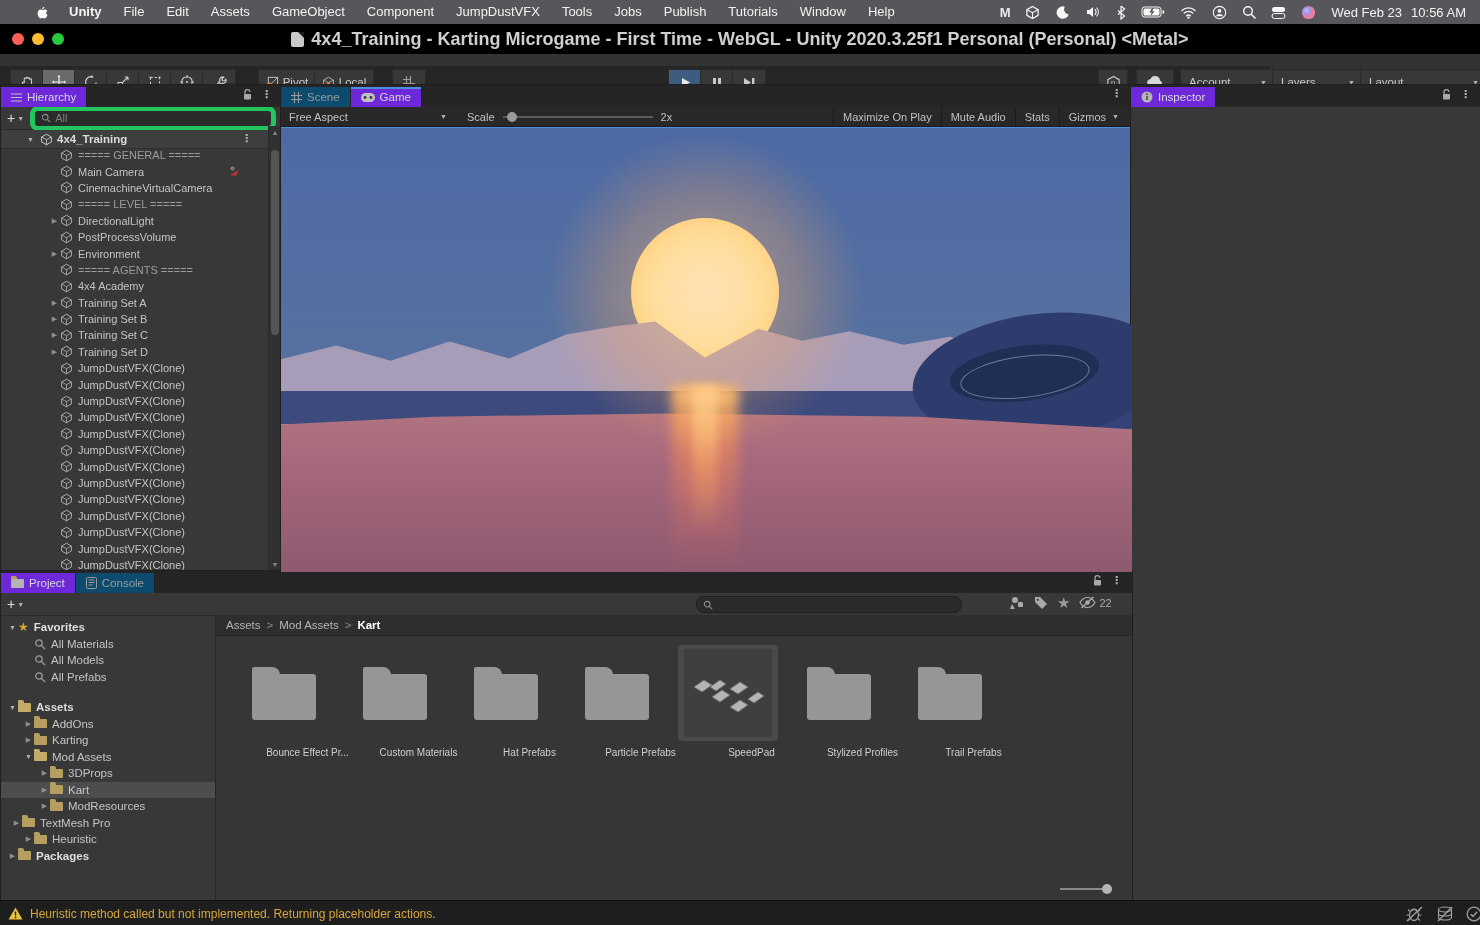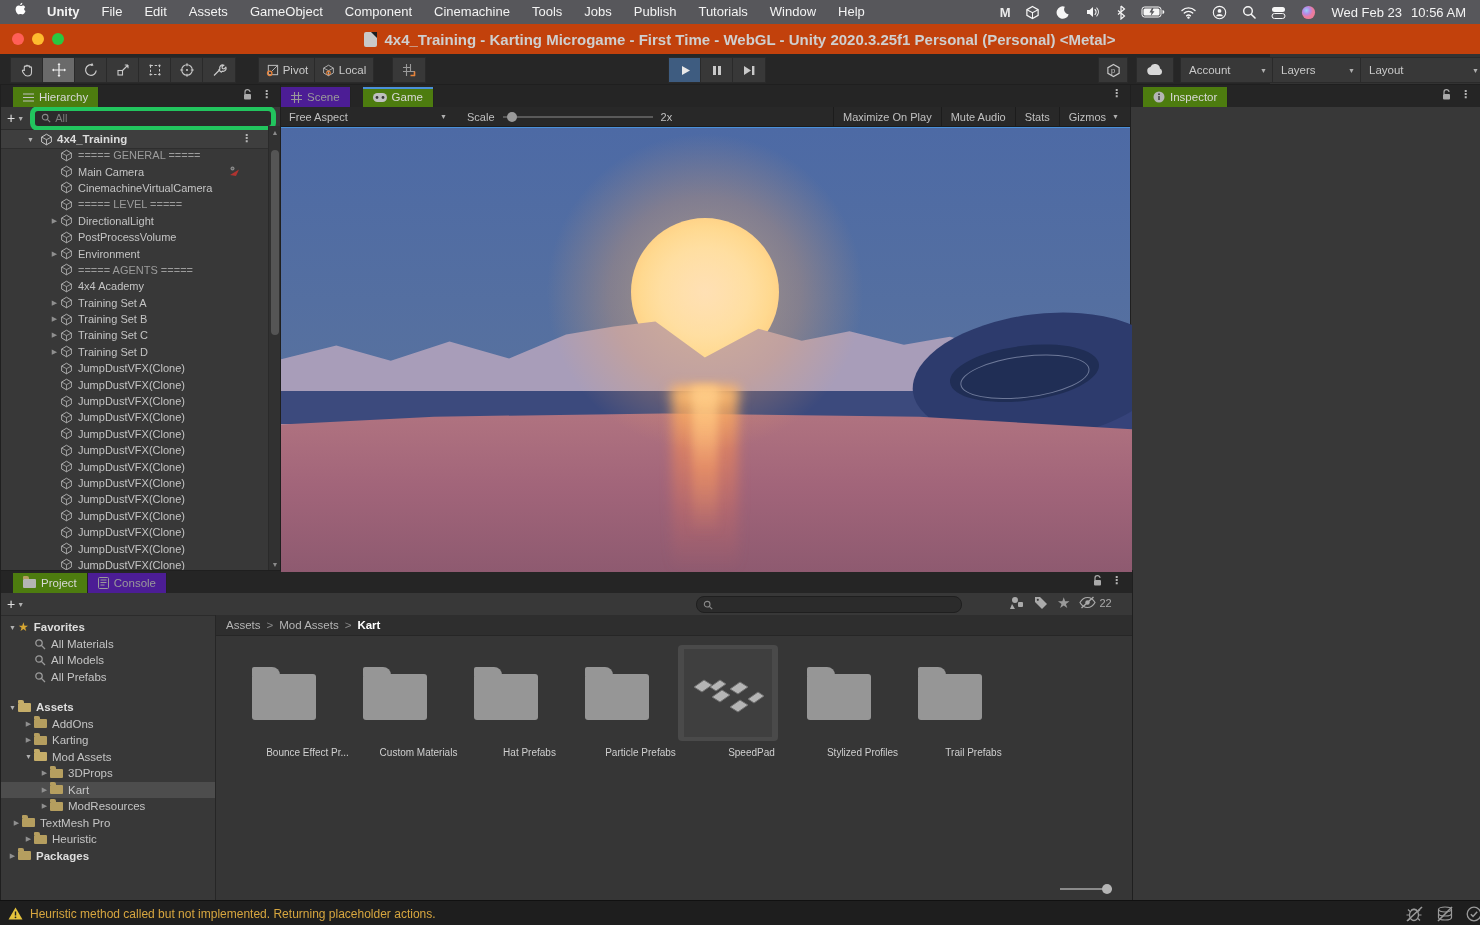--- a/index.html
+++ b/index.html
@@ -8,52 +8,52 @@
     background:#333;font-family:"Liberation Sans","DejaVu Sans",sans-serif;
     -webkit-font-smoothing:antialiased;user-select:none;
   }
   svg{display:block;}
   .tri{font-size:7px;color:#8f8f8f;width:11px;display:inline-block;text-align:center;flex:0 0 11px;}
   .kebab{color:#b5b5b5;font-size:11px;font-weight:bold;line-height:1;padding:0 4px;cursor:default;}
 
   
   #menubar{position:absolute;left:0;top:0;width:1480px;height:24px;background:#57575b;
     display:flex;align-items:center;color:#f3f3f3;font-size:13px;}
-  #menubar .left{display:flex;gap:0;padding-left:2px;}
+  #menubar .left{display:flex;align-items:center;gap:0;padding-left:24px;}
   .mitem{padding:0 11px;line-height:24px;}
   .mitem.bold{font-weight:bold;}
   #menubar .apple{padding:0 10px;}
   #menubar .right{margin-left:auto;display:flex;align-items:center;gap:15px;padding-right:14px;}
   #menubar .right svg, #menubar .right .txticon{opacity:.95;}
   .clock{display:flex;gap:9px;font-size:13px;}
   .txticon{font-weight:bold;font-size:13px;}
 
   
-  #titlebar{position:absolute;left:0;top:24px;width:1480px;height:30px;background:#c2410c;
-    display:flex;align-items:center;justify-content:center;color:#cfcfcf;font-size:15px;font-weight:bold;}
+  #titlebar{position:absolute;left:0;top:24px;width:1480px;height:30px;background:#000000;
+    display:flex;align-items:center;justify-content:center;color:#cfcfcf;font-size:18px;font-weight:bold;}
   .lights{position:absolute;left:12px;top:9px;display:flex;gap:8px;}
   .light{width:12px;height:12px;border-radius:50%;}
   .light.red{background:#ff5f57}.light.yellow{background:#febc2e}.light.green{background:#28c840}
   .doc-icon{width:13px;height:15px;background:#c9c9c9;border-radius:2px;margin-right:7px;position:relative;}
   .doc-icon::after{content:"";position:absolute;right:0;top:0;border:3px solid #1d1d1f;border-left-color:transparent;border-bottom-color:transparent;}
 
   
-  #toolbar{position:absolute;left:0;top:54px;width:1270px;height:30px;background:#262626;border-bottom:1px solid #191919;}
+  #toolbar{position:absolute;left:0;top:66px;width:1270px;height:30px;background:#262626;border-bottom:1px solid #191919;}
   .tbtn{position:absolute;top:3px;height:24px;background:#383838;border:1px solid #2a2a2a;
     display:flex;align-items:center;justify-content:center;color:#c9c9c9;font-size:11.5px;gap:4px;}
   .tbtn.sel{background:#6a6a6a;}
   .tbtn.playon{background:#3e5c80;}
   .toolgrp .tbtn{width:32px;}
   .caret{font-size:7px;color:#b0b0b0;margin-left:6px;}
 
   
   .panel{position:absolute;background:#383838;border:1px solid #1f1f1f;}
   .tabstrip{height:22px;background:#252525;display:flex;align-items:flex-end;position:relative;}
-  .tab{height:20px;display:flex;align-items:center;gap:5px;padding:0 10px;font-size:11.5px;color:#9a9a9a;background:#4c1d95;border-right:1px solid #222;}
-  .tab.active{background:#4d7c0f;color:#d8d8d8;margin-left:12px;}
+  .tab{height:20px;display:flex;align-items:center;gap:5px;padding:0 10px;font-size:11.5px;color:#9a9a9a;background:#0c4a6e;border-right:1px solid #222;}
+  .tab.active{background:#6d28d9;color:#d8d8d8;}
   .tab.active.blue{box-shadow:inset 0 2px 0 #4a90d9;}
   .striptools{position:absolute;right:6px;top:3px;display:flex;align-items:center;gap:4px;}
 
   
   #hierarchy{left:0;top:84px;width:281px;height:487px;}
   .toolrow{height:22px;display:flex;align-items:center;padding:0 6px;gap:6px;background:#383838;border-bottom:1px solid #2b2b2b;}
   .plusbtn{color:#e0e0e0;font-size:14px;display:flex;align-items:center;gap:2px;}
   .plusbtn .caret{margin-left:0;}
   .searchbox{flex:1;height:15px;background:#2b2b2b;border:5px solid #22c55e;border-radius:8px;
     display:flex;align-items:center;padding:0 6px;gap:4px;color:#7c7c7c;font-size:11px;}
@@ -159,21 +159,21 @@
       <svg width="14" height="16" viewBox="0 0 14 16">
           <path d="M11.3 5.6c-.8 0-1.8.5-2.3.5-.5 0-1.3-.5-2.2-.5C5 5.6 3.6 7 3.6 9.3c0 2.4 1.8 5.1 3 5.1.5 0 1-.4 2-.4s1.3.4 2 .4c1.2 0 2.6-2.4 2.9-3.5-1.6-.6-1.9-2.8-.3-3.7-.6-.9-1.3-1.6-1.9-1.6zM9.7 4.8c.8-.9.6-2 .5-2-.8 0-2.1 1-2 2.1.8.1 1.2-.1 1.5-.1z" fill="#fff"></path>
         </svg>
     </span>
     <span class="mitem bold">Unity</span>
       <span class="mitem">File</span>
       <span class="mitem">Edit</span>
       <span class="mitem">Assets</span>
       <span class="mitem">GameObject</span>
       <span class="mitem">Component</span>
-      <span class="mitem">Cinemachine</span>
+      <span class="mitem">JumpDustVFX</span>
       <span class="mitem">Tools</span>
       <span class="mitem">Jobs</span>
       <span class="mitem">Publish</span>
       <span class="mitem">Tutorials</span>
       <span class="mitem">Window</span>
       <span class="mitem">Help</span>
   </div>
   <div class="right">
     <span class="txticon">M</span>
     <span>

